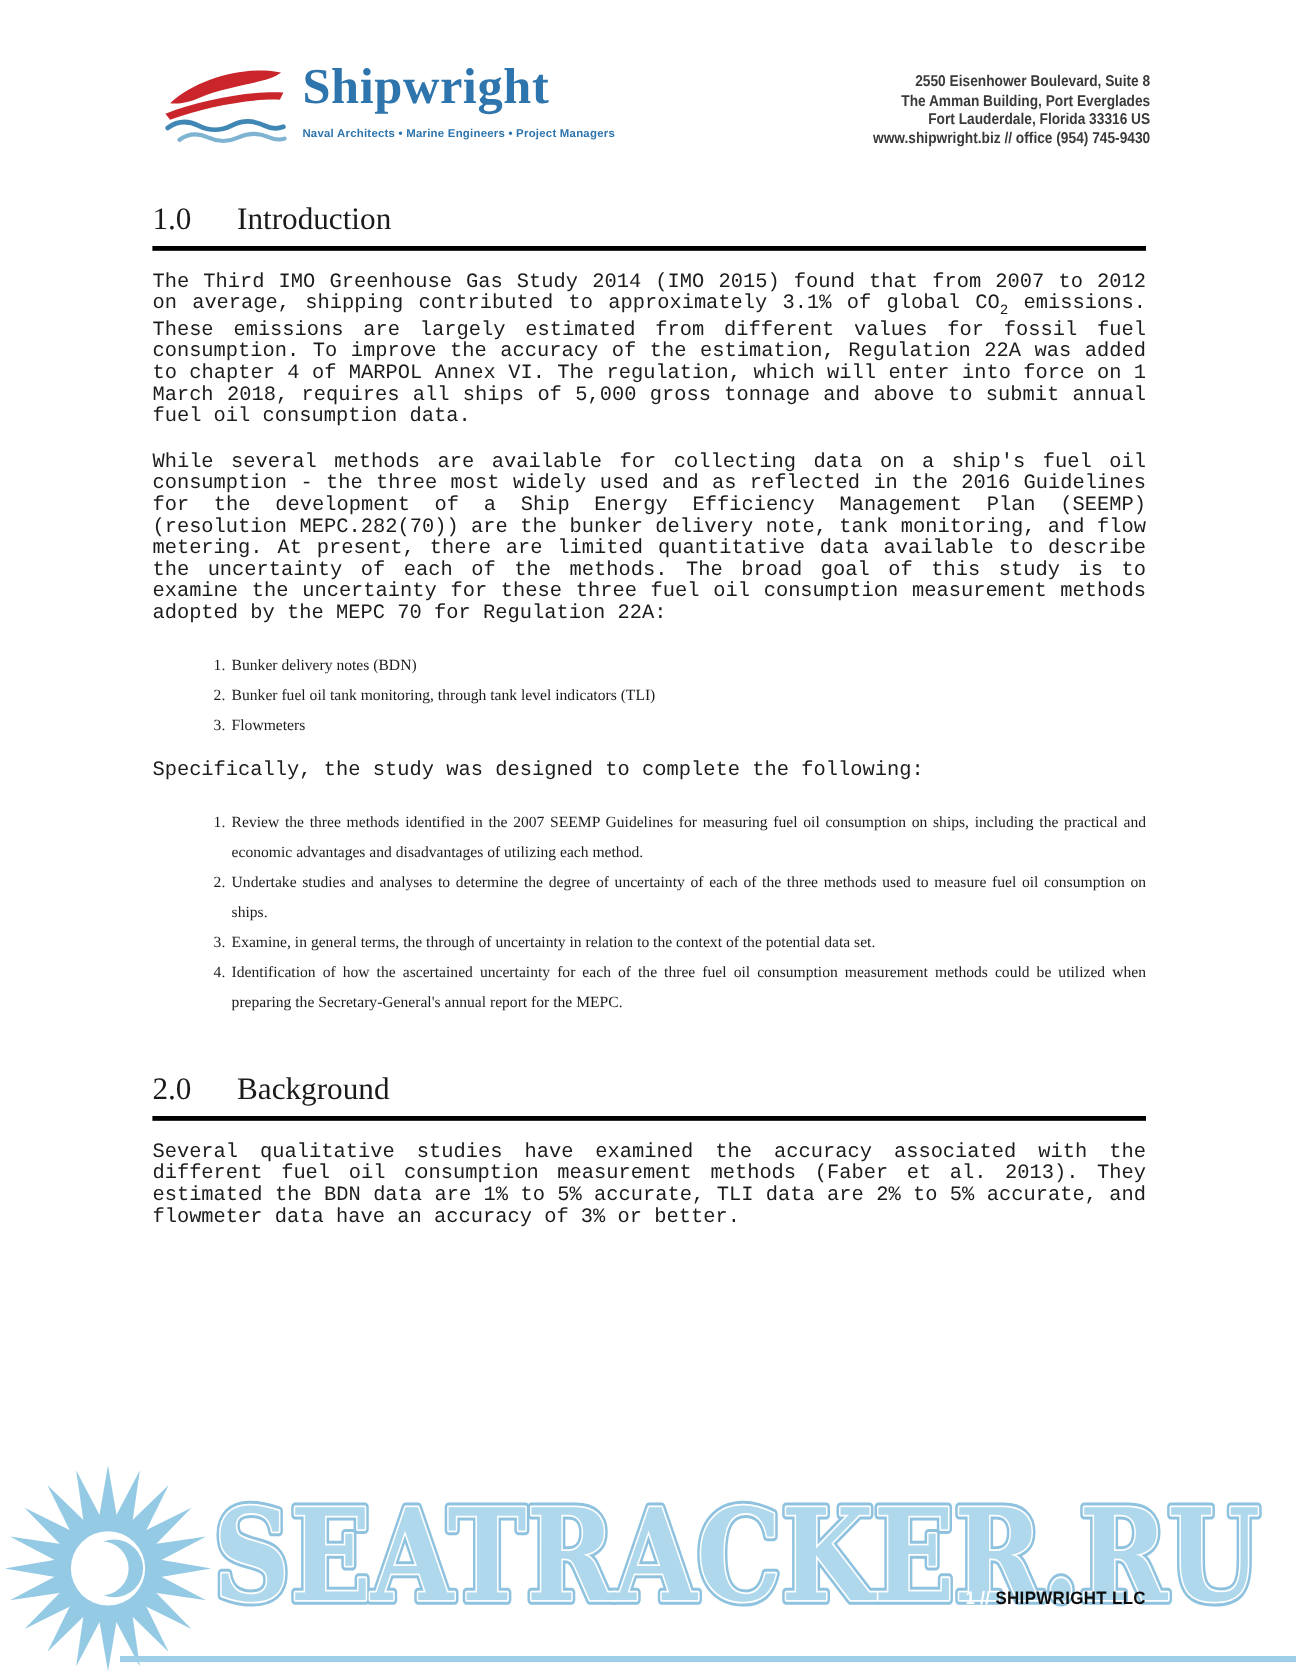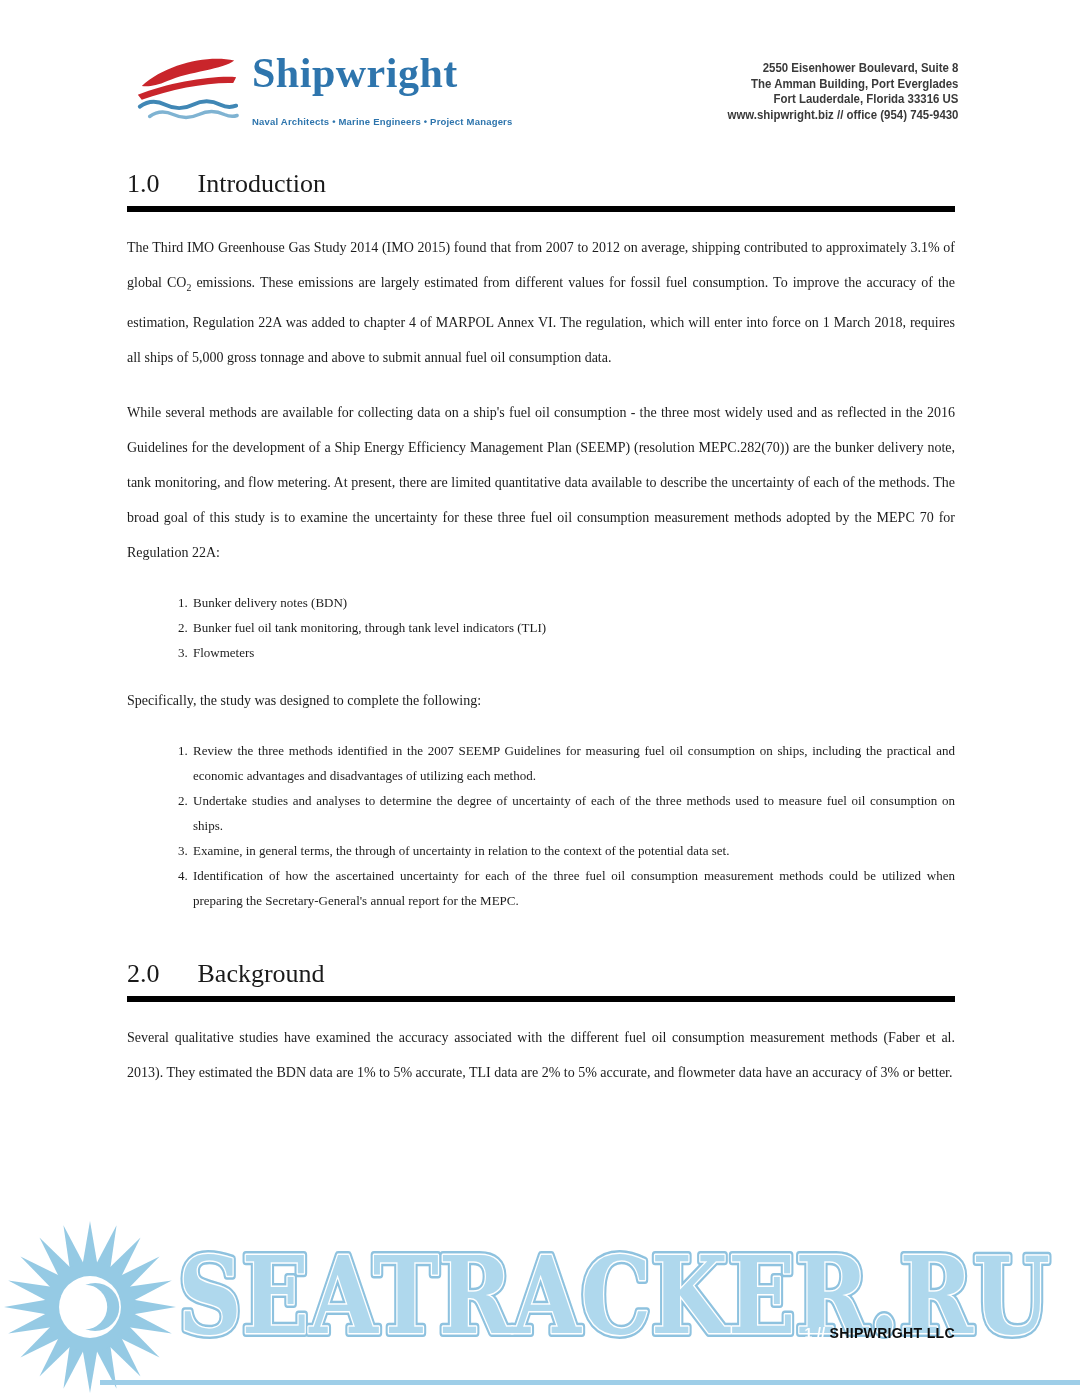--- a/index.html
+++ b/index.html
@@ -12,33 +12,33 @@
 
   
   .header { display:flex; justify-content:space-between; align-items:flex-start;
             padding:46px 122px 0 128px; }
   .logo { display:flex; align-items:flex-start; }
   .logo-mark { width:118px; height:80px; flex:0 0 auto; }
   .logo-text { margin-left:6px; margin-top:6px; }
   .brand { font-family:"Liberation Serif", serif; font-weight:bold;
            font-size:42px; line-height:1; color:#2e75ad; letter-spacing:.5px; }
   .tagline { font-family:"Liberation Sans", sans-serif; font-weight:bold;
-             font-size:9.5px; color:#2e75ad; margin-top:22px; letter-spacing:.2px; }
+             font-size:9.5px; color:#2e75ad; margin-top:12px; letter-spacing:.2px; }
   .address { text-align:right; font-family:"Liberation Sans", sans-serif;
              font-weight:bold; font-size:13px; line-height:15.5px; color:#3a3a3a;
              transform:scaleX(0.88); transform-origin:100% 0; margin-top:14px; }
 
   
   .content { padding:0 125px 0 127px; }
   .section-heading { font-weight:400; font-size:26px; color:#1a1a1a;
-                     margin-top:42px; padding-bottom:7px; border-bottom:6px solid #000000; }
+                     margin-top:42px; padding-bottom:7px; border-bottom:4px solid #000000; }
   .section-heading.second { margin-top:46px; }
   .sec-num { margin-right:38px; }
-  .content p { font-size:14px; line-height:35px; text-align:justify;
-               margin-top:18px; margin-bottom:0; }
+  .content p { font-size:17px; line-height:18px; text-align:justify;
+               margin-top:18px; margin-bottom:0;font-family:Liberation Mono, monospace; }
   .content p + p { margin-top:20px; }
   ol.doc-list { margin:20px 0 0; padding-left:64px; }
   ol.doc-list li { font-size:13px; line-height:25px; text-align:justify; padding-left:2px; }
   sub { font-size:70%; }
 
   
   .footer { position:absolute; right:125px; bottom:56px; z-index:60;
             font-family:"Liberation Sans", sans-serif; font-weight:bold;
             font-size:15px; letter-spacing:.3px; transform:scaleX(.94);
             transform-origin:100% 50%; white-space:nowrap; }

